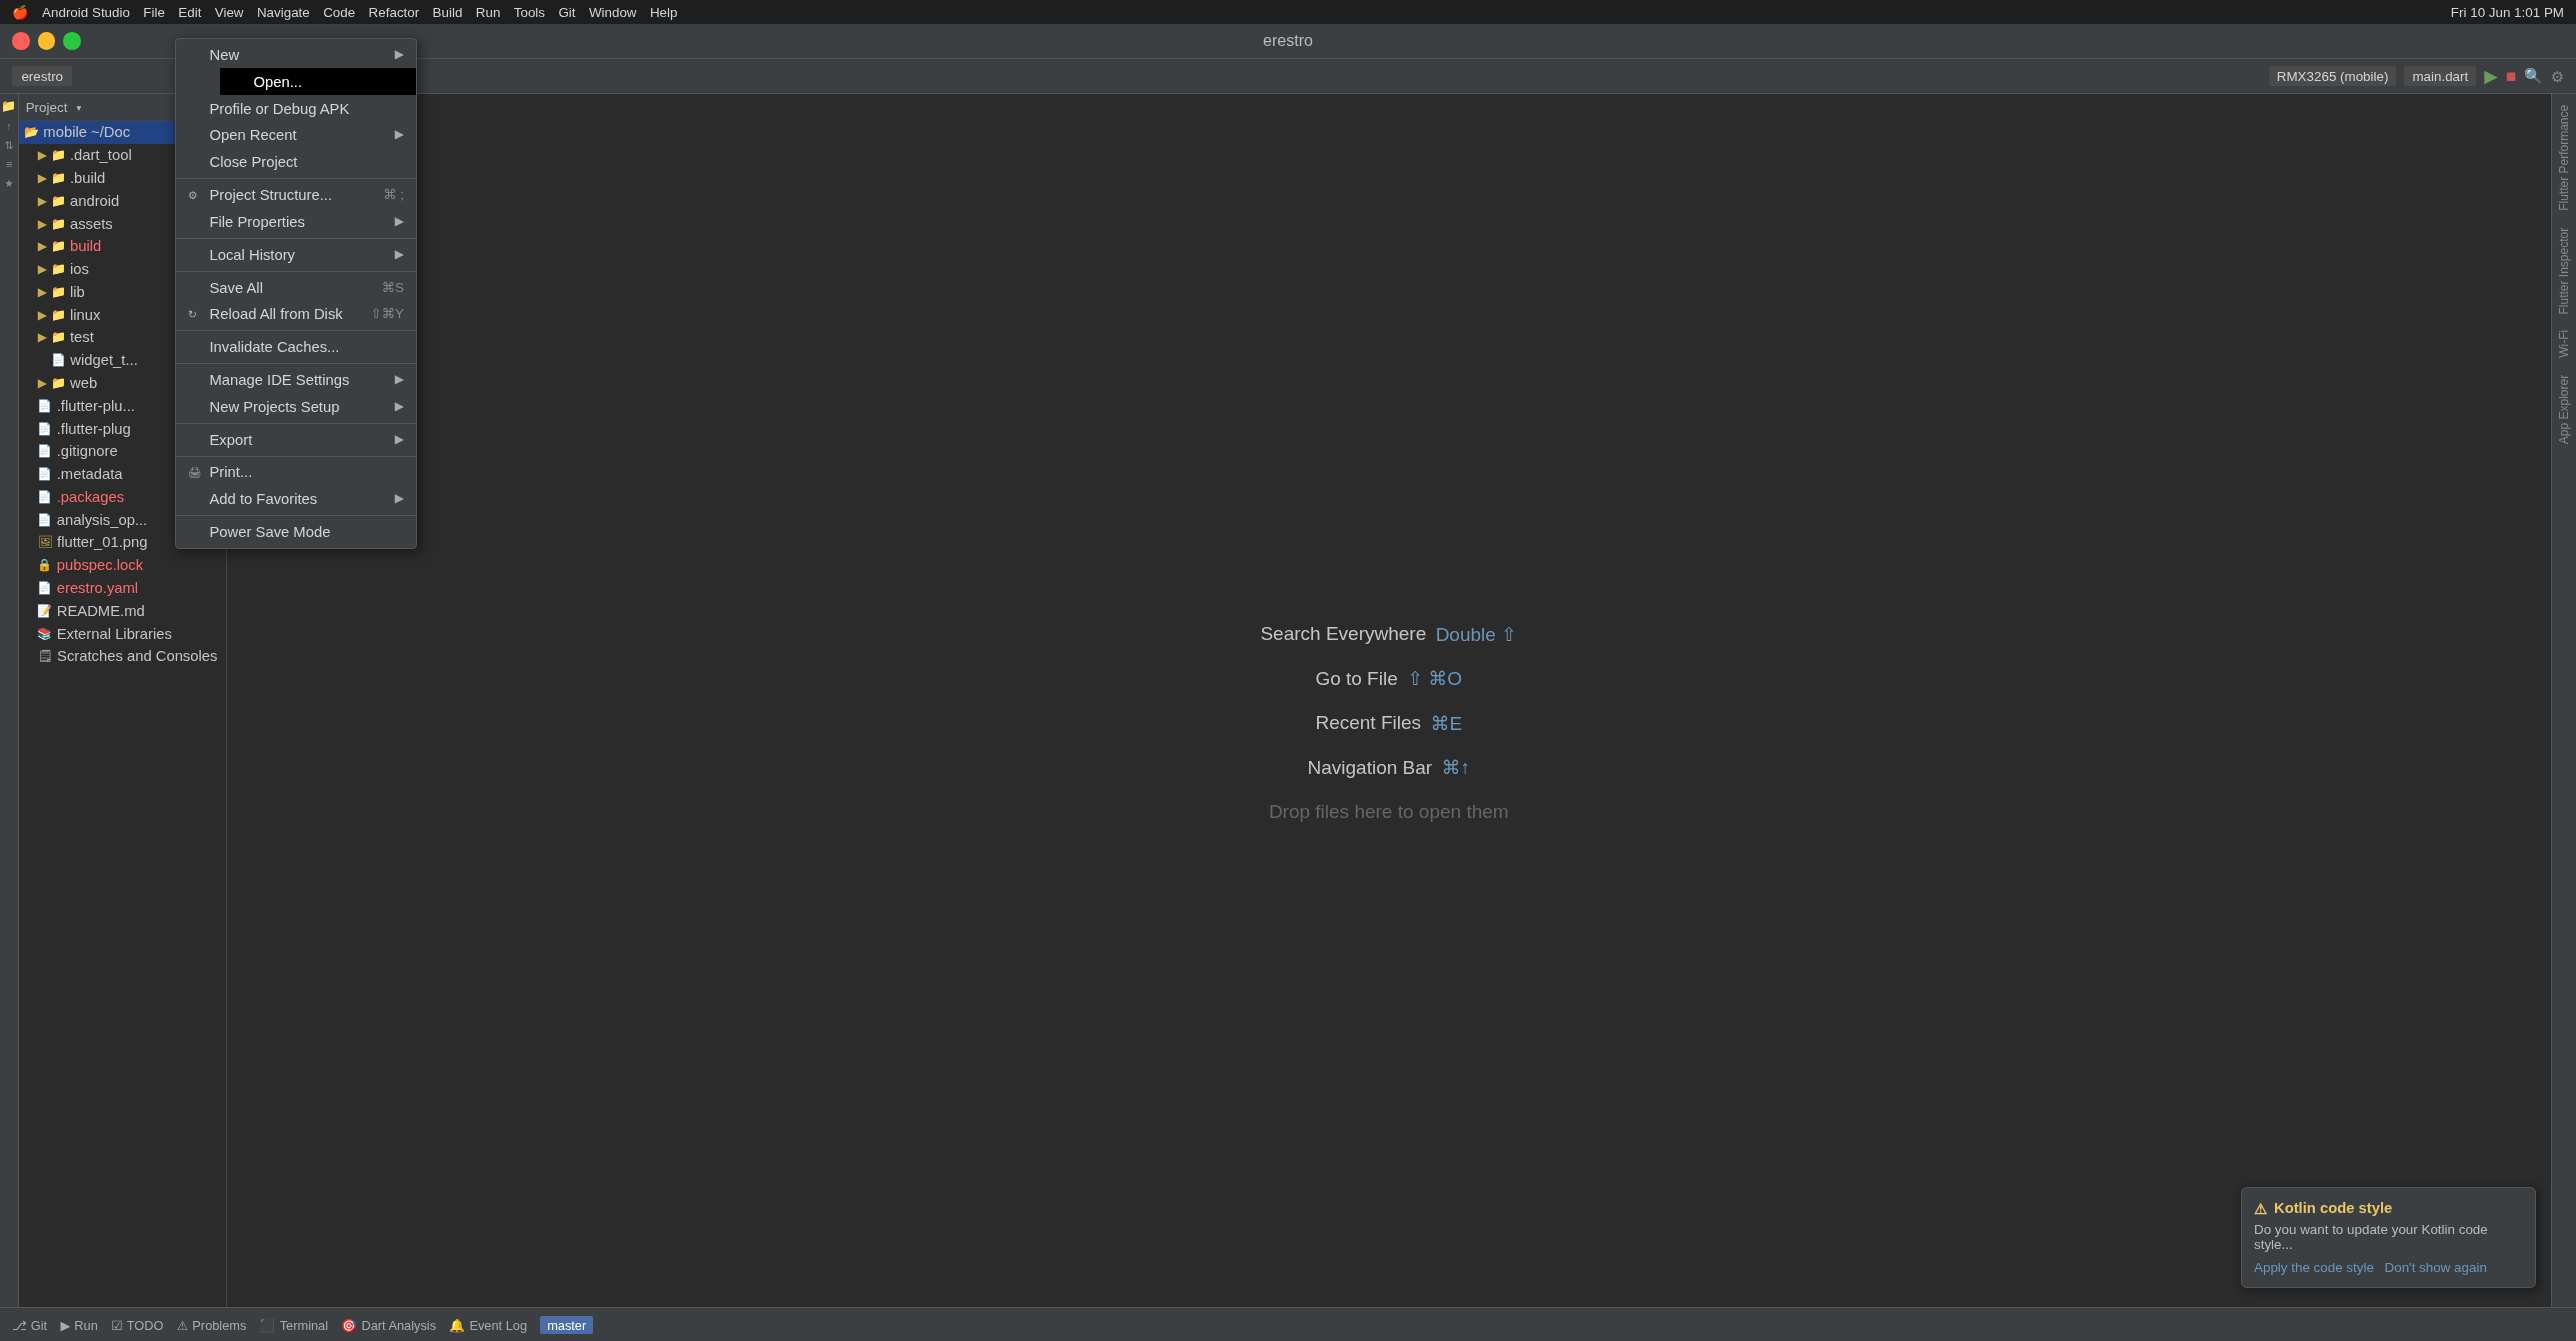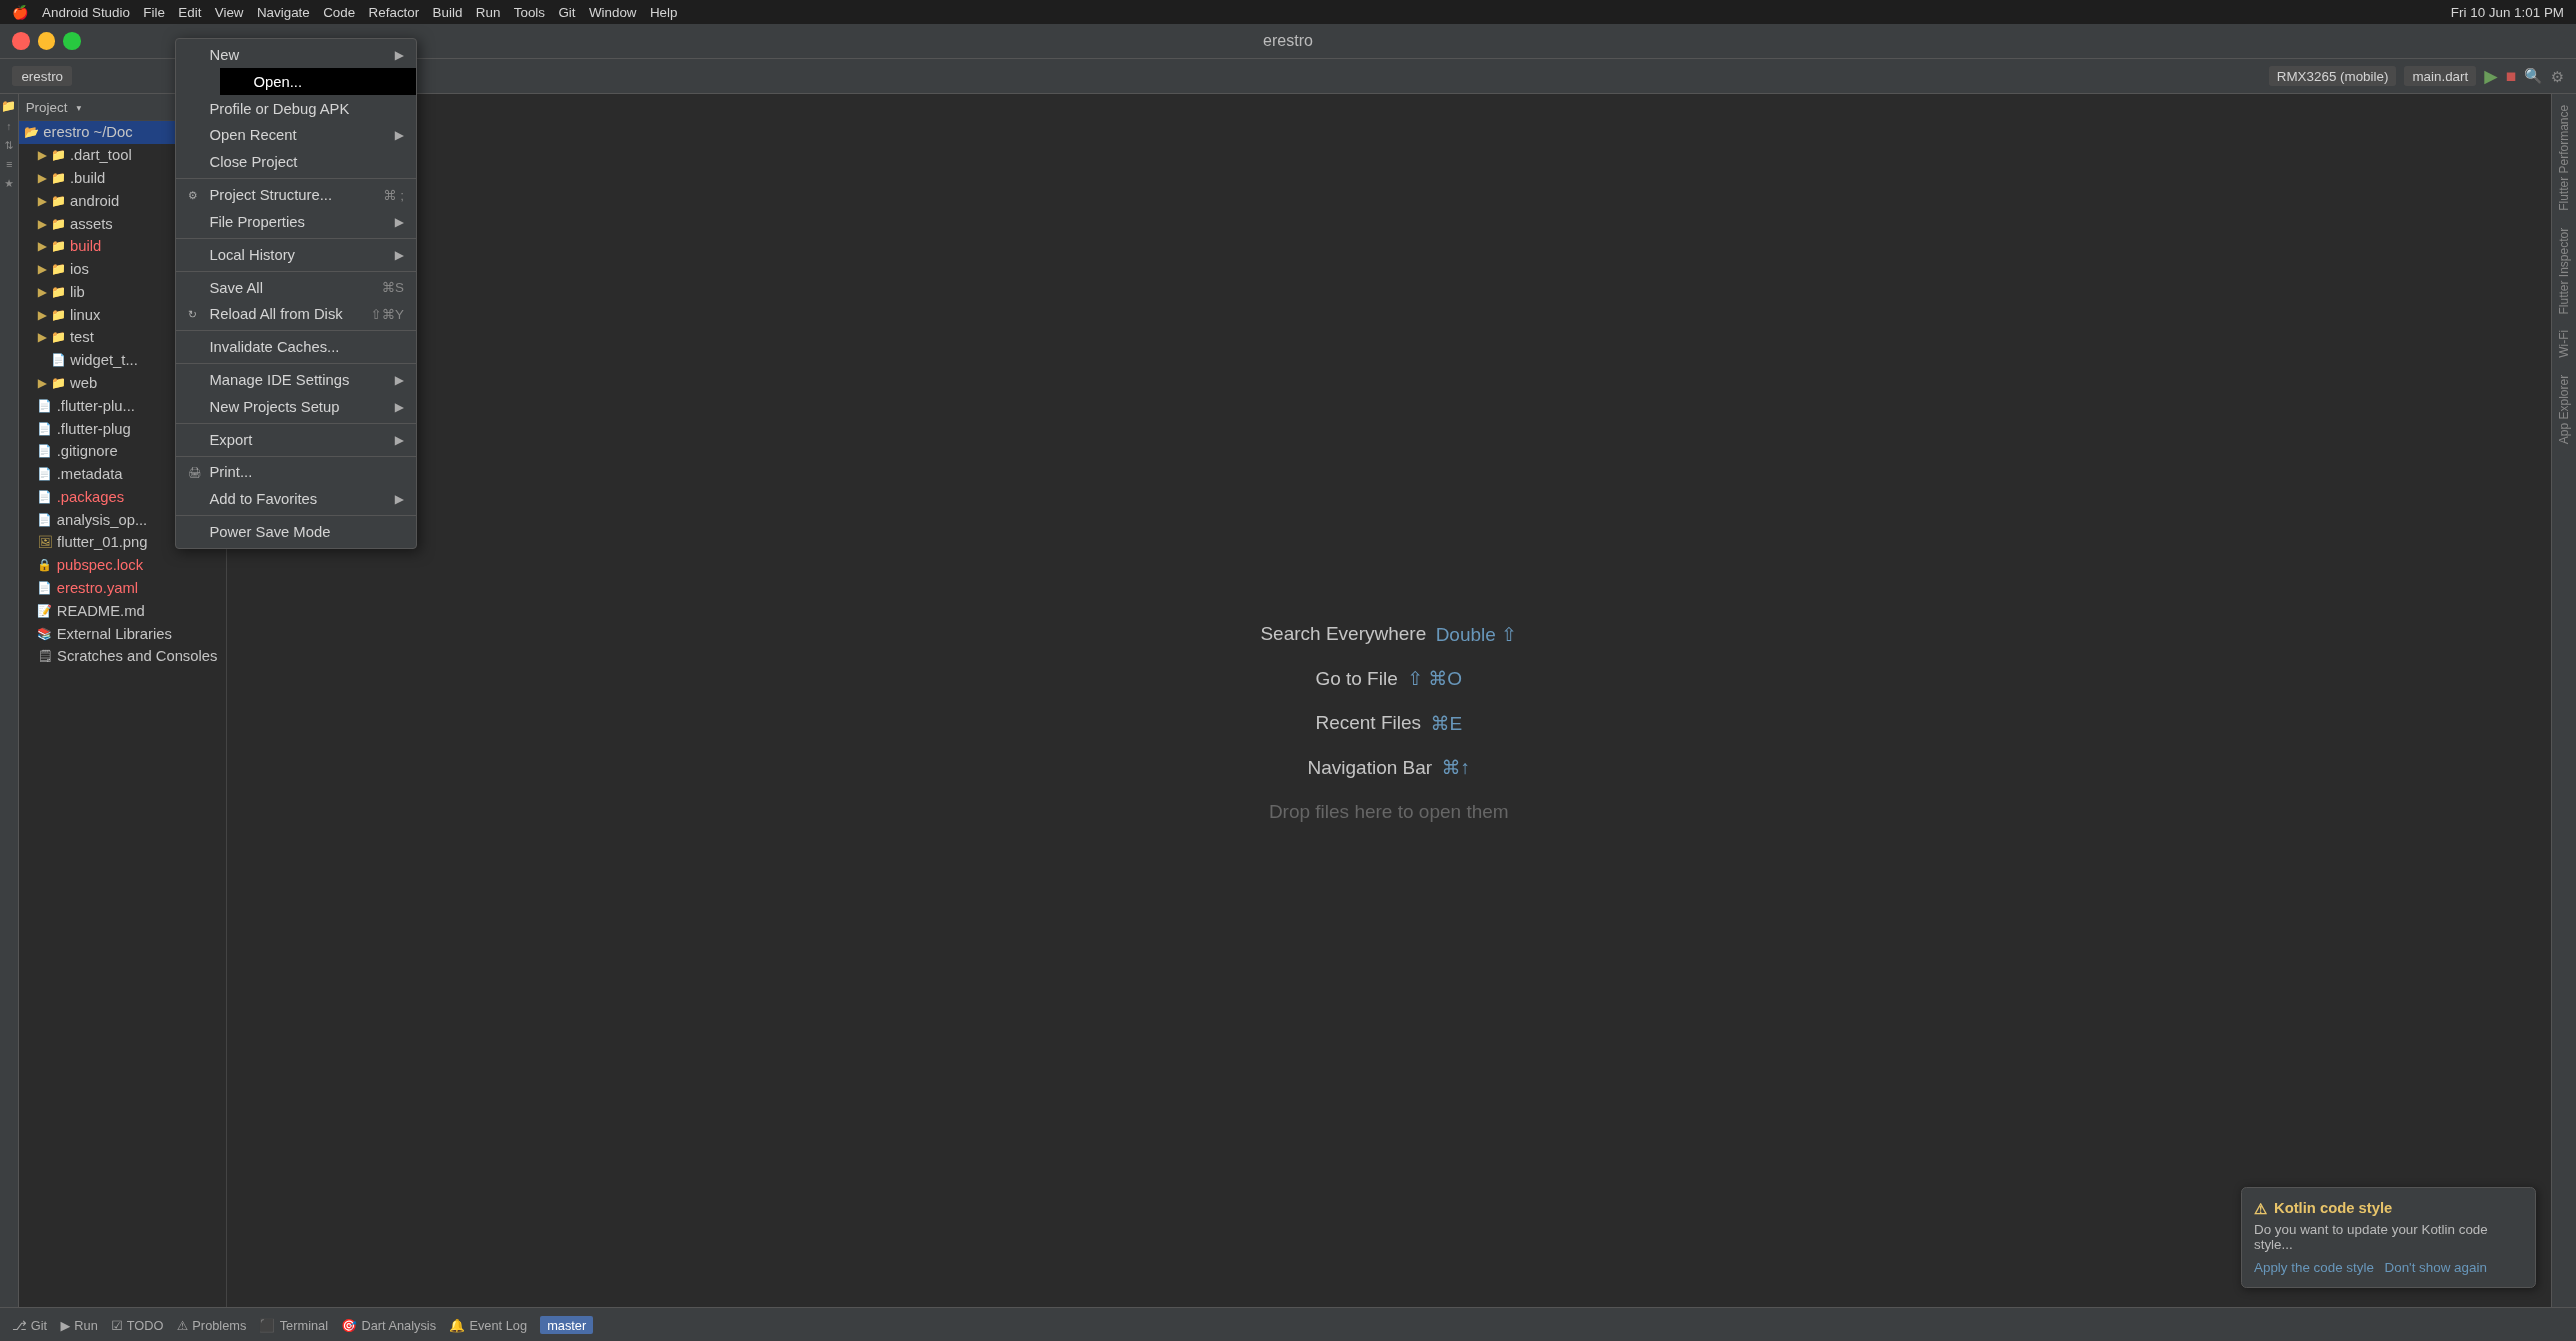--- a/index.html
+++ b/index.html
@@ -152,21 +152,21 @@
       z-index: 1000;
       padding: 2.7px 0;
     }
     .menu-section-divider {
       height: 0.7px;
       background: #555;
       margin: 2.7px 0;
     }
     .dropdown-item {
       display: flex;
-      align-items: center;
+      align-items: flex-start;
       padding: 5.4px 12px;
       font-size: 14.8px;
       color: #d4d4d4;
       cursor: pointer;
       white-space: nowrap;
       justify-content: space-between;
     }
     .dropdown-item.highlighted { background: #000000; color: #fff; margin-left: 44px; }
     .dropdown-item .item-left { display: flex; align-items: center; gap: 6.7px; }
     .dropdown-item .item-icon { width: 14.8px; font-size: 10.7px; color: #aaa; }
@@ -340,21 +340,21 @@
 </div>
 
 <div id="project-panel" style="position:absolute;top:94px;left:19px;width:208px;bottom:35px;background:#2b2b2b;border-right:0.7px solid #444;overflow:hidden;">
   <div id="project-panel-header" style="height:27px;background:#3c3f41;border-bottom:0.7px solid #444;display:flex;align-items:center;padding:0 6.7px;font-size:13.4px;color:#bbb;gap:9px;">
     <span>Project</span>
     <span style="font-size:9.4px;">▾</span>
   </div>
 
   <div class="tree-item selected">
     <span class="icon">📂</span>
-    <span>erestro ~/Doc</span>
+    <span>mobile ~/Doc</span>
   </div>
   <div class="tree-item">
     <span style="width:13.4px"></span>
       <span class="icon folder-icon">▶</span>
       <span class="icon">📁</span>
     <span>.dart_tool</span>
   </div>
   <div class="tree-item">
     <span style="width:13.4px"></span>
       <span class="icon folder-icon">▶</span>

